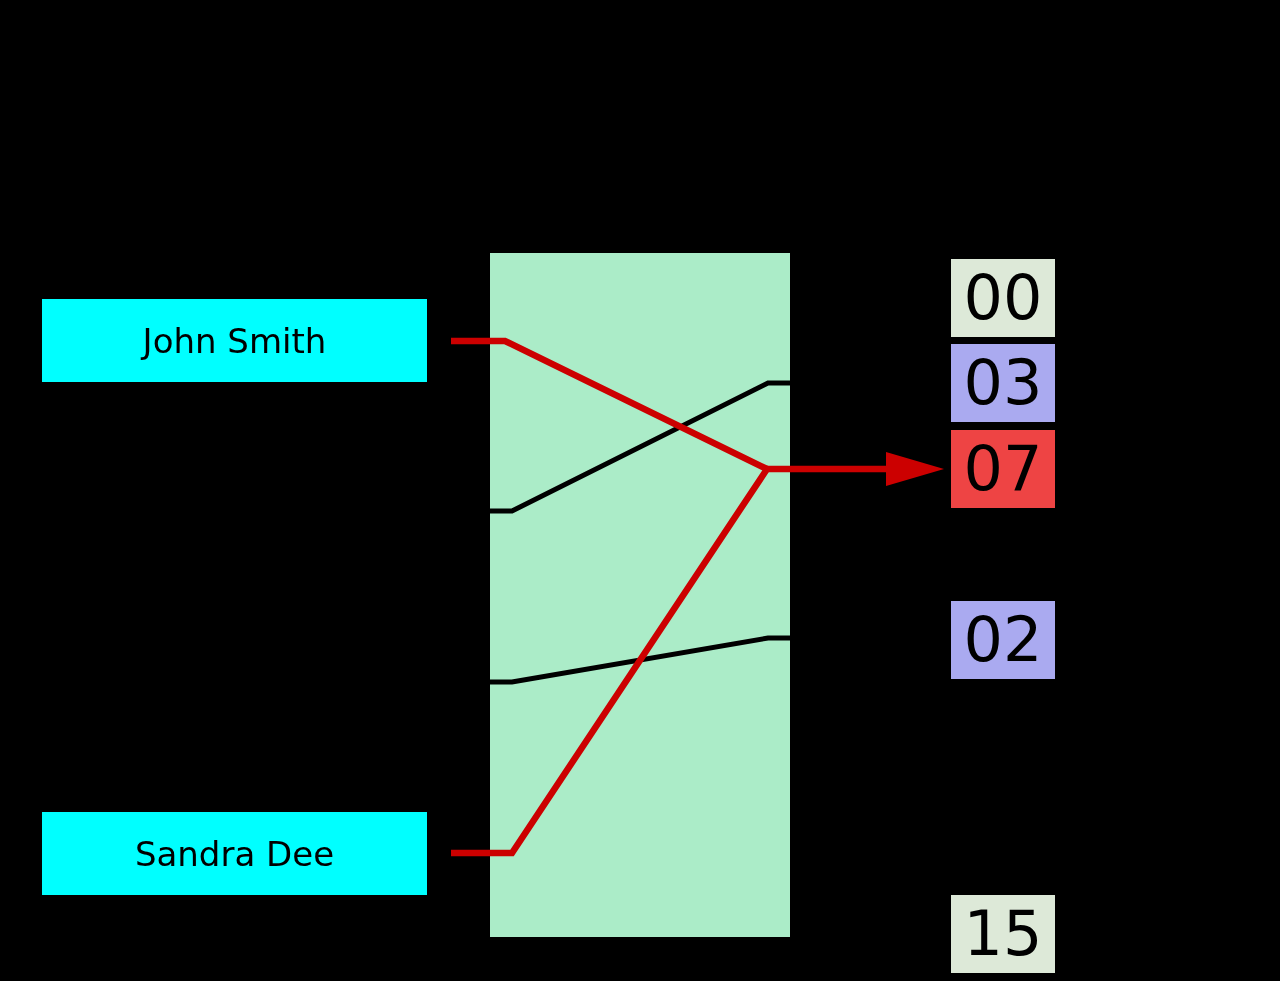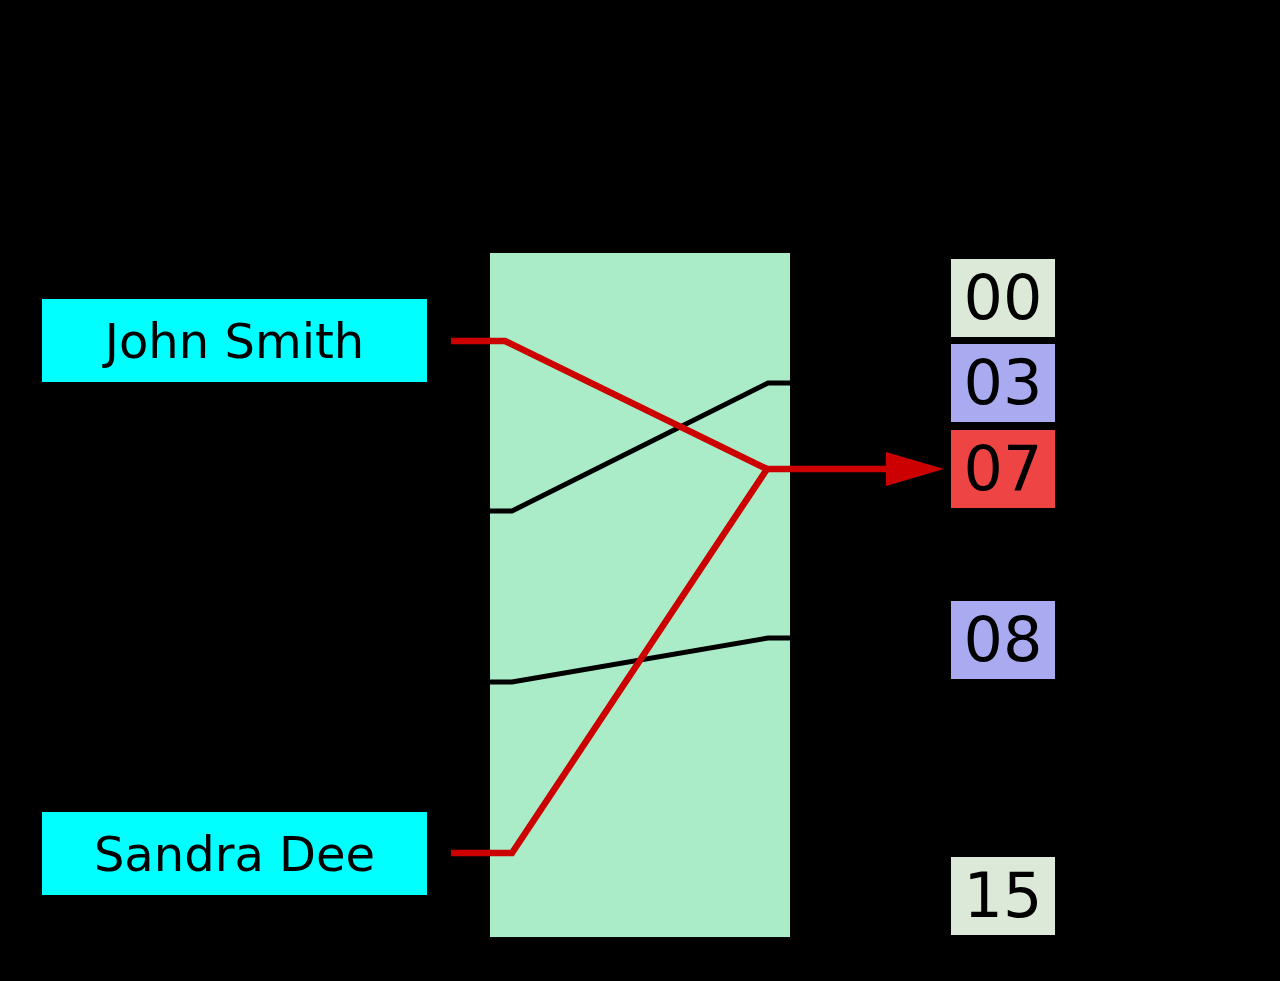--- a/index.html
+++ b/index.html
@@ -16,21 +16,21 @@
   }
   .wires{position:absolute;left:0;top:0;width:1280px;height:981px;}
   .wire{fill:none;}
   .wire.black{stroke:var(--line-black,#000);stroke-width:5;}
   .wire.red{stroke:var(--line-red,#c00);stroke-width:6.5;}
   .arrow-head{fill:var(--line-red,#c00);stroke:none;}
   .key{
     position:absolute;left:42px;width:385px;height:83px;
     background:var(--key-box,#0ff);
     display:flex;align-items:center;justify-content:center;
-    color:var(--text,#000);font-size:48px;line-height:1;
+    color:var(--text,#000);font-size:34px;line-height:1;
   }
   .k0{top:299px}.k1{top:471px}.k2{top:641px}.k3{top:812px}
   .bucket{
     position:absolute;left:951px;width:104px;height:78px;
     display:flex;align-items:center;justify-content:center;
     color:var(--text,#000);font-size:62px;line-height:1;
   }
   .b0{top:259px}.b1{top:344px}.b2{top:430px}.b3{top:515px}
   .b4{top:601px}.b5{top:686px}.b6{top:857px}
 </style>
@@ -60,19 +60,19 @@
   <div class="bucket b0" style="background: rgb(221, 233, 216);">
     <span>00</span>
   </div>
   <div class="bucket b1" style="background: rgb(170, 170, 240);">
     <span>03</span>
   </div>
   <div class="bucket b2" style="background: rgb(238, 68, 68);">
     <span>07</span>
   </div>
   <div class="bucket b4" style="background: rgb(170, 170, 240);">
-    <span>08</span>
+    <span>02</span>
   </div>
-  <div class="bucket b6" style="background: rgb(221, 233, 216);">
+  <div class="bucket b6" style="background: rgb(221, 233, 216); margin-top: 38px;">
     <span>15</span>
   </div>
 
 </div>
 
 </body></html>

